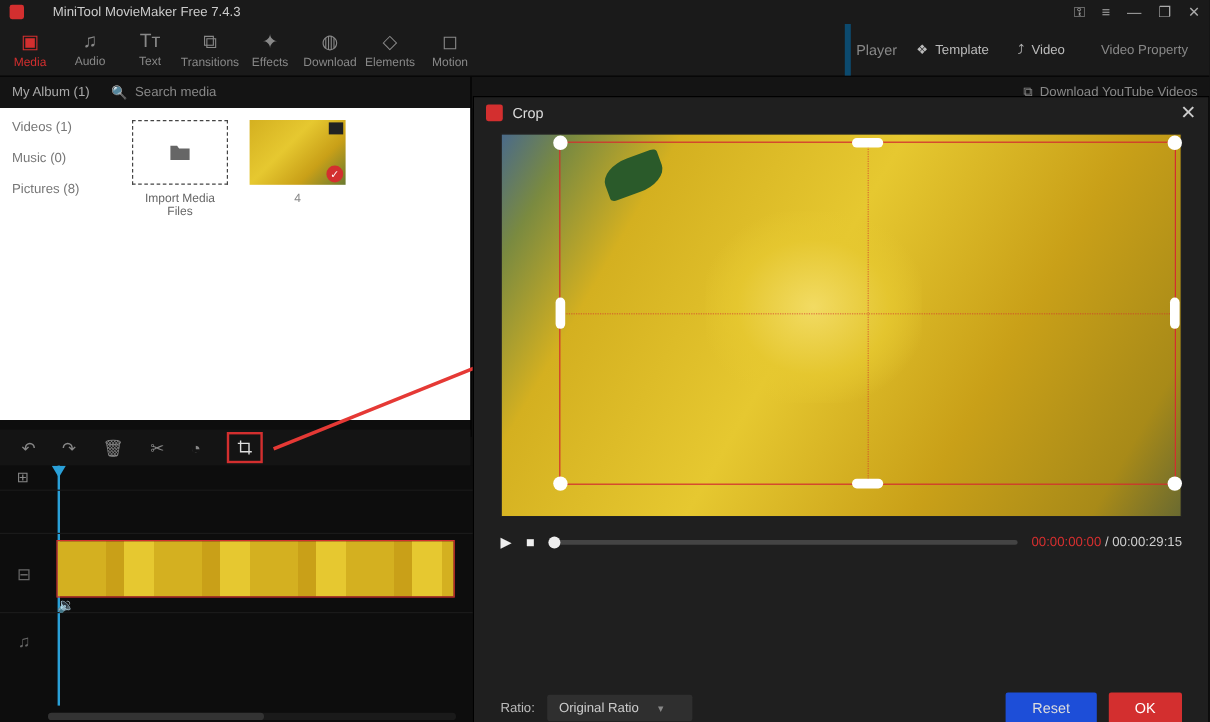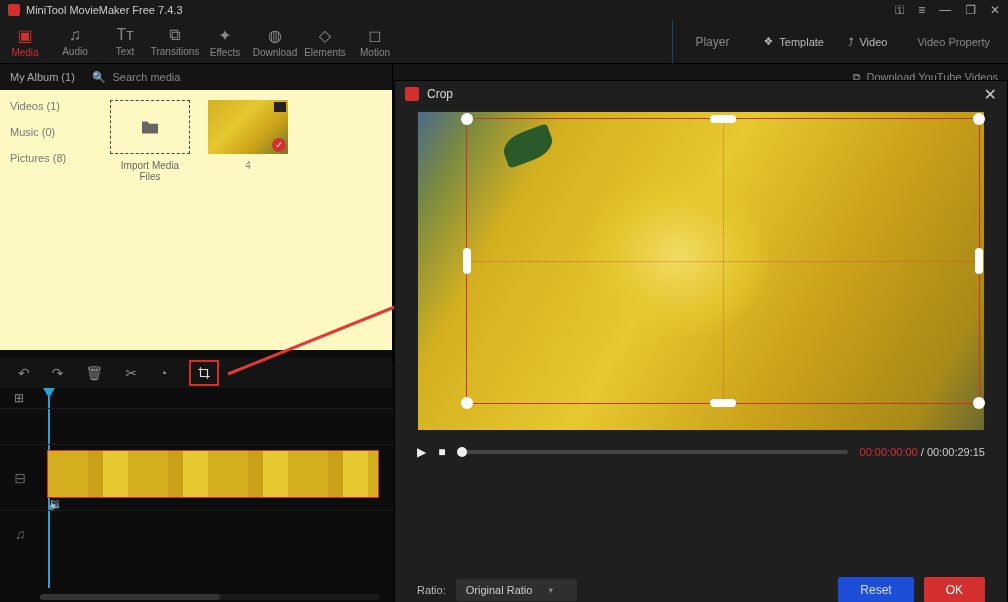--- a/index.html
+++ b/index.html
@@ -1,39 +1,39 @@
 <!DOCTYPE html>
 <html><head>
 <meta charset="utf-8">
 <style>
 * { margin: 0; padding: 0; box-sizing: border-box; font-family: -apple-system, BlinkMacSystemFont, "Segoe UI", Arial, sans-serif; }
 body { background: #0d0d0d; color: #aaa; width: 1008px; height: 602px; overflow: hidden; position: relative; font-size: 12px; }
 
-.titlebar { height: 20px; background: #1a1a1a; display: flex; align-items: center; padding: 0 8px; }
+.titlebar { height: 20px; background: #1a1a1a; display: flex; align-items: center; padding: 0 8px; gap: 18px; }
 .titlebar .logo { width: 12px; height: 12px; background: #d32f2f; border-radius: 2px; margin-right: 6px; }
 .titlebar .title { font-size: 11px; color: #ccc; flex: 1; }
 .titlebar .win-controls { display: flex; gap: 14px; align-items: center; }
 .titlebar .win-controls span { color: #aaa; font-size: 12px; cursor: pointer; }
 .titlebar .key-icon { color: #d4a017; font-size: 11px; }
 
 .ribbon { height: 44px; background: #1a1a1a; display: flex; border-bottom: 1px solid #000; }
 .ribbon-item { width: 50px; display: flex; flex-direction: column; align-items: center; justify-content: center; gap: 2px; font-size: 10px; color: #888; cursor: pointer; }
 .ribbon-item.active { color: #d32f2f; }
 .ribbon-item .ricon { font-size: 16px; }
 .ribbon-right { margin-left: auto; display: flex; align-items: center; }
-.ribbon-right .player-label { padding: 0 22px; font-size: 12px; color: #888; border-left: 1px solid #0c4a6e; height: 100%; display: flex; align-items: center; }
+.ribbon-right .player-label { padding: 0 4px; font-size: 12px; color: #888; border-left: 5px solid #0c4a6e; height: 100%; display: flex; align-items: center; }
 .ribbon-right .tmpl, .ribbon-right .exp { display: flex; align-items: center; gap: 6px; padding: 0 12px; font-size: 11px; color: #bbb; cursor: pointer; }
 .ribbon-right .vprop { padding: 0 18px; font-size: 11px; color: #888; cursor: pointer; }
 
 .subbar { height: 26px; background: #141414; display: flex; align-items: center; padding: 0 10px; font-size: 11px; color: #888; gap: 18px; }
 .subbar .album { color: #aaa; }
 .subbar .search { display: flex; align-items: center; gap: 6px; flex: 1; }
 .subbar .dl { display: flex; align-items: center; gap: 6px; }
 
-.mediapane { position: absolute; top: 90px; left: 0; width: 392px; height: 260px; background: #fef9c3; }
+.mediapane { position: absolute; top: 90px; left: 0; width: 392px; height: 260px; background: #ffffff; }
 .leftlist { position: absolute; left: 0; top: 0; width: 100px; padding: 10px; font-size: 11px; color: #777; }
 .leftlist div { margin-bottom: 14px; cursor: pointer; }
 .media-items { position: absolute; left: 110px; top: 10px; display: flex; gap: 18px; }
 .import-box { width: 80px; }
 .import-box .dashed { width: 80px; height: 54px; border: 1px dashed #444; display: flex; align-items: center; justify-content: center; color: #666; cursor: pointer; }
 .import-box .dashed svg { width: 20px; height: 16px; fill: #666; }
 .import-box .lbl { font-size: 10px; color: #666; text-align: center; margin-top: 6px; }
 .thumb-box { width: 80px; }
 .thumb { width: 80px; height: 54px; background: linear-gradient(135deg, #d4b020 0%, #e6c830 40%, #c9a018 70%, #6a7a30 100%); position: relative; cursor: pointer; }
 .thumb .cam { position: absolute; top: 2px; right: 2px; width: 12px; height: 10px; background: #222; }

